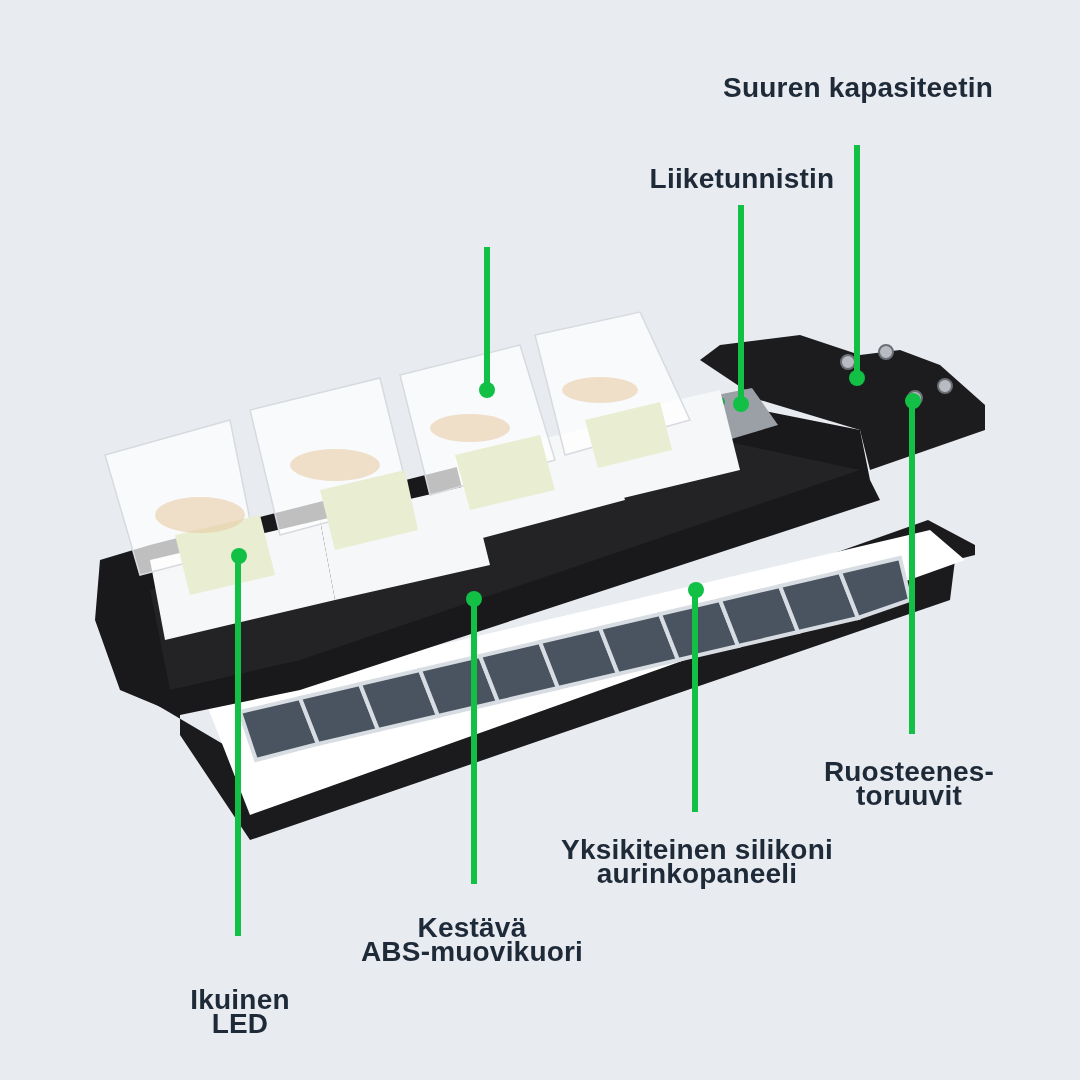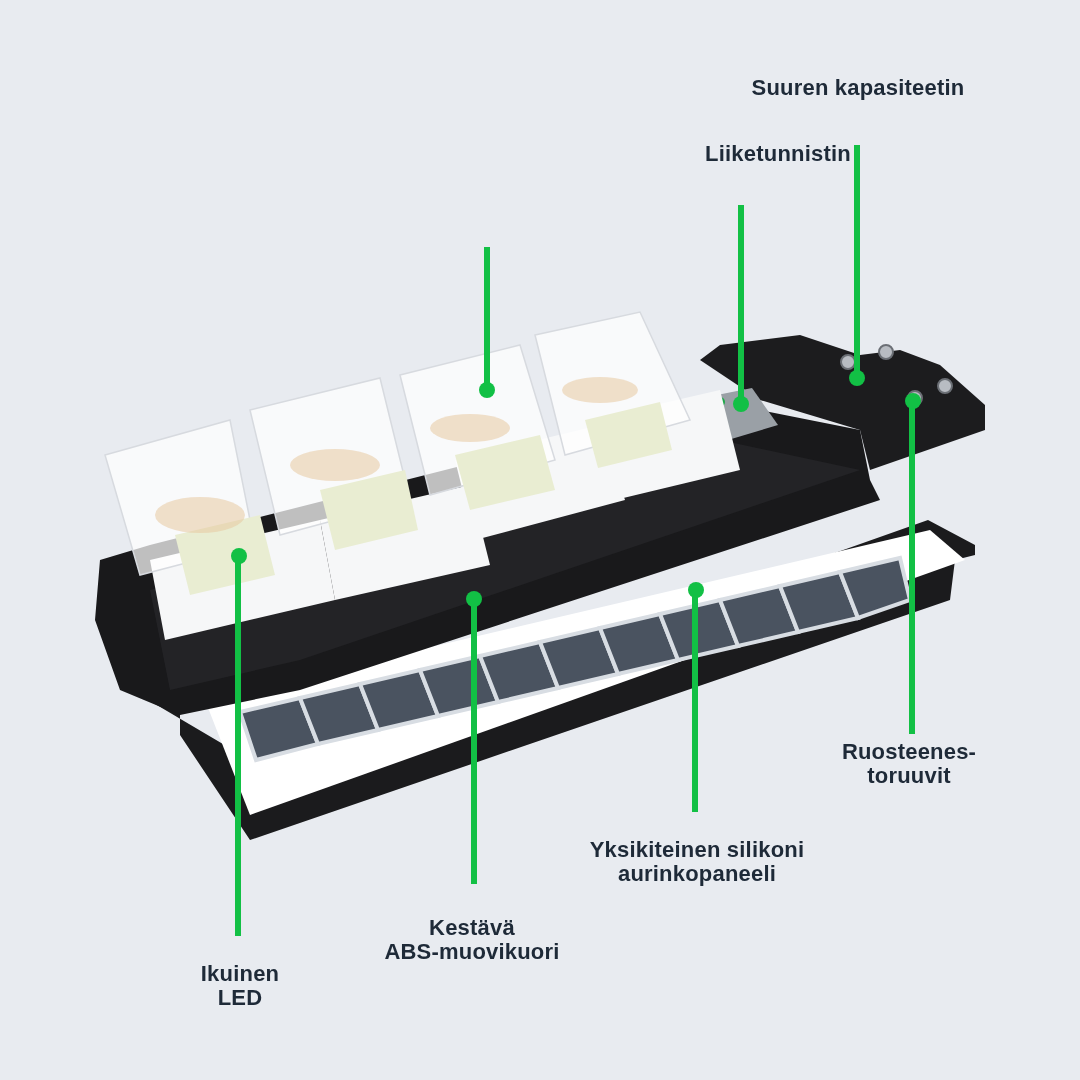--- a/index.html
+++ b/index.html
@@ -1,19 +1,19 @@
 <!DOCTYPE html>
 <html><head>
 <meta charset="utf-8">
 <style>
   html,body{margin:0;padding:0;}
   body{width:1080px;height:1080px;background:#e8ebf0;position:relative;overflow:hidden;font-family:"Liberation Sans","DejaVu Sans",sans-serif;}
   .stage{position:absolute;left:0;top:0;width:1080px;height:1080px;}
   svg.product{position:absolute;left:0;top:0;}
-  .label{position:absolute;color:#1e2a38;font-weight:700;font-size:22px;line-height:24px;text-align:center;white-space:nowrap;transform:translateX(-50%);letter-spacing:0.2px;}
+  .label{position:absolute;color:#1e2a38;font-weight:700;font-size:28px;line-height:24px;text-align:center;white-space:nowrap;transform:translateX(-50%);letter-spacing:0.2px;}
   .label span{display:block;}
 </style>
 </head>
 <body>
 
 <div class="stage">
 
   <svg class="product" width="1080" height="1080" viewBox="0 0 1080 1080">
 
     <path d="M128 688 L180 690 L180 735 L250 840 L950 600 L955 560 L975 555 L975 545 L928 520 L250 760 Z" fill="#1b1b1d"></path>
@@ -93,33 +93,33 @@
       <circle cx="913" cy="401" r="8"></circle>
       <circle cx="696" cy="590" r="8"></circle>
       <circle cx="474" cy="599" r="8"></circle>
       <circle cx="239" cy="556" r="8"></circle>
     </g>
   </svg>
 
   <div class="label" style="left:858px;top:76px;">
     <span>Suuren kapasiteetin</span>
   </div>
-  <div class="label" style="left:742px;top:142px;margin-left:36px;">
+  <div class="label" style="left:742px;top:167px;">
     <span>Liiketunnistin</span>
   </div>
-  <div class="label" style="left:909px;top:740px;">
+  <div class="label" style="left:909px;top:760px;">
     <span>Ruosteenes-</span>
     <span>toruuvit</span>
   </div>
   <div class="label" style="left:697px;top:838px;">
     <span>Yksikiteinen silikoni</span>
     <span>aurinkopaneeli</span>
   </div>
   <div class="label" style="left:472px;top:916px;">
     <span>Kestävä</span>
     <span>ABS-muovikuori</span>
   </div>
-  <div class="label" style="left:240px;top:962px;">
+  <div class="label" style="left:240px;top:988px;">
     <span>Ikuinen</span>
     <span>LED</span>
   </div>
 
 </div>
 
 </body></html>

